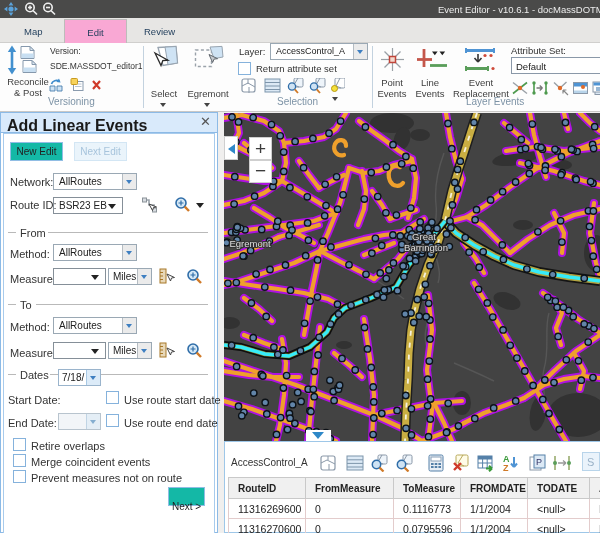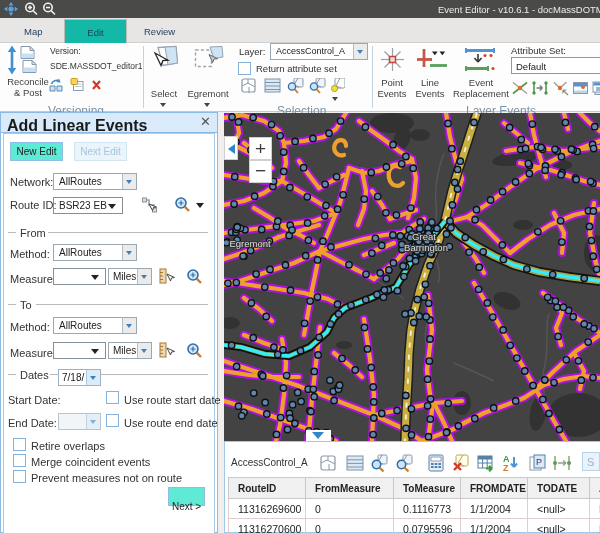--- a/index.html
+++ b/index.html
@@ -3,33 +3,33 @@
 *{margin:0;padding:0;box-sizing:border-box}
 html,body{width:600px;height:533px;overflow:hidden}
 body{font-family:"Liberation Sans",sans-serif;background:#f0efee;position:relative;font-size:11px;color:#333}
 .abs{position:absolute}
 
 #titlebar{left:0;top:0;width:600px;height:18px;background:#4a4a49;color:#f2f2f2}
 #titletext{left:438px;top:4px;white-space:nowrap;font-size:9.5px;color:#ececec}
 
 #tabbar{left:0;top:18px;width:600px;height:25px;background:#e7e6e4;border-bottom:1px solid #d0cfcd}
 .tab{top:26px;font-size:9.5px;color:#1f3c5a}
-#tab-edit{left:64px;top:19px;width:63px;height:24px;background:#14b8a6;border:1px solid #bdbcba;border-bottom:none;text-align:center;padding-top:7px;font-size:9.5px;color:#1f3c5a}
+#tab-edit{left:64px;top:19px;width:63px;height:24px;background:#f9a8d4;border:1px solid #bdbcba;border-bottom:none;text-align:center;padding-top:7px;font-size:9.5px;color:#1f3c5a}
 
 #ribbon{left:0;top:43px;width:600px;height:69px;background:#fdfdfd;border-bottom:1px solid #c9c8c6}
 .gsep{width:1px;background:#c3d2df;top:46px;height:62px}
-.glabel{font-size:12px;color:#7d93a6;top:104px}
+.glabel{font-size:10px;color:#7d93a6;top:96px}
 .rlabel{font-size:9.5px;color:#404040;text-align:center;line-height:11px}
 
 #panel{left:0;top:112px;width:218px;height:421px;background:#fff;border:1px solid #8cbae6}
 #panelhead{left:0;top:112px;width:218px;height:21px;background:#d9eafb;border:1px solid #8cbae6}
 #panelheadtx{left:7px;top:117px;font-size:16px;font-weight:bold;color:#1a1a1a}
 #panelX{left:200px;top:114px;font-size:13px;color:#555}
 #panelinner{left:3px;top:133px;width:212px;height:400px;background:#fff;border:1px solid #a8cbec;border-bottom:none}
-.btn{background:#5eead4;border:1px solid #91bde4;color:#222;text-align:center;font-size:10px}
+.btn{background:#14b8a6;border:1px solid #91bde4;color:#222;text-align:center;font-size:10px}
 .btn.dis{background:#eaf4fb;border-color:#d3e6f4;color:#a7c4dc}
 .lbl{font-size:11px;color:#333}
 .rlbl{font-size:9.5px;color:#333}
 .ver{font-size:8.5px;color:#333}
 .dd{background:#fff;border:1px solid #9aa8b4;font-size:10px;color:#222}
 .ddbtn{position:absolute;right:0;top:0;bottom:0;width:14px;background:#ebebeb;border-left:1px solid #b5bcc2}
 .caret{position:absolute;width:0;height:0;border-left:3.5px solid transparent;border-right:3.5px solid transparent;border-top:4px solid #3f7fc1}
 .caretk{position:absolute;width:0;height:0;border-left:4px solid transparent;border-right:4px solid transparent;border-top:5px solid #222}
 .cb{background:#fff;border:1px solid #85b2dc}
 

